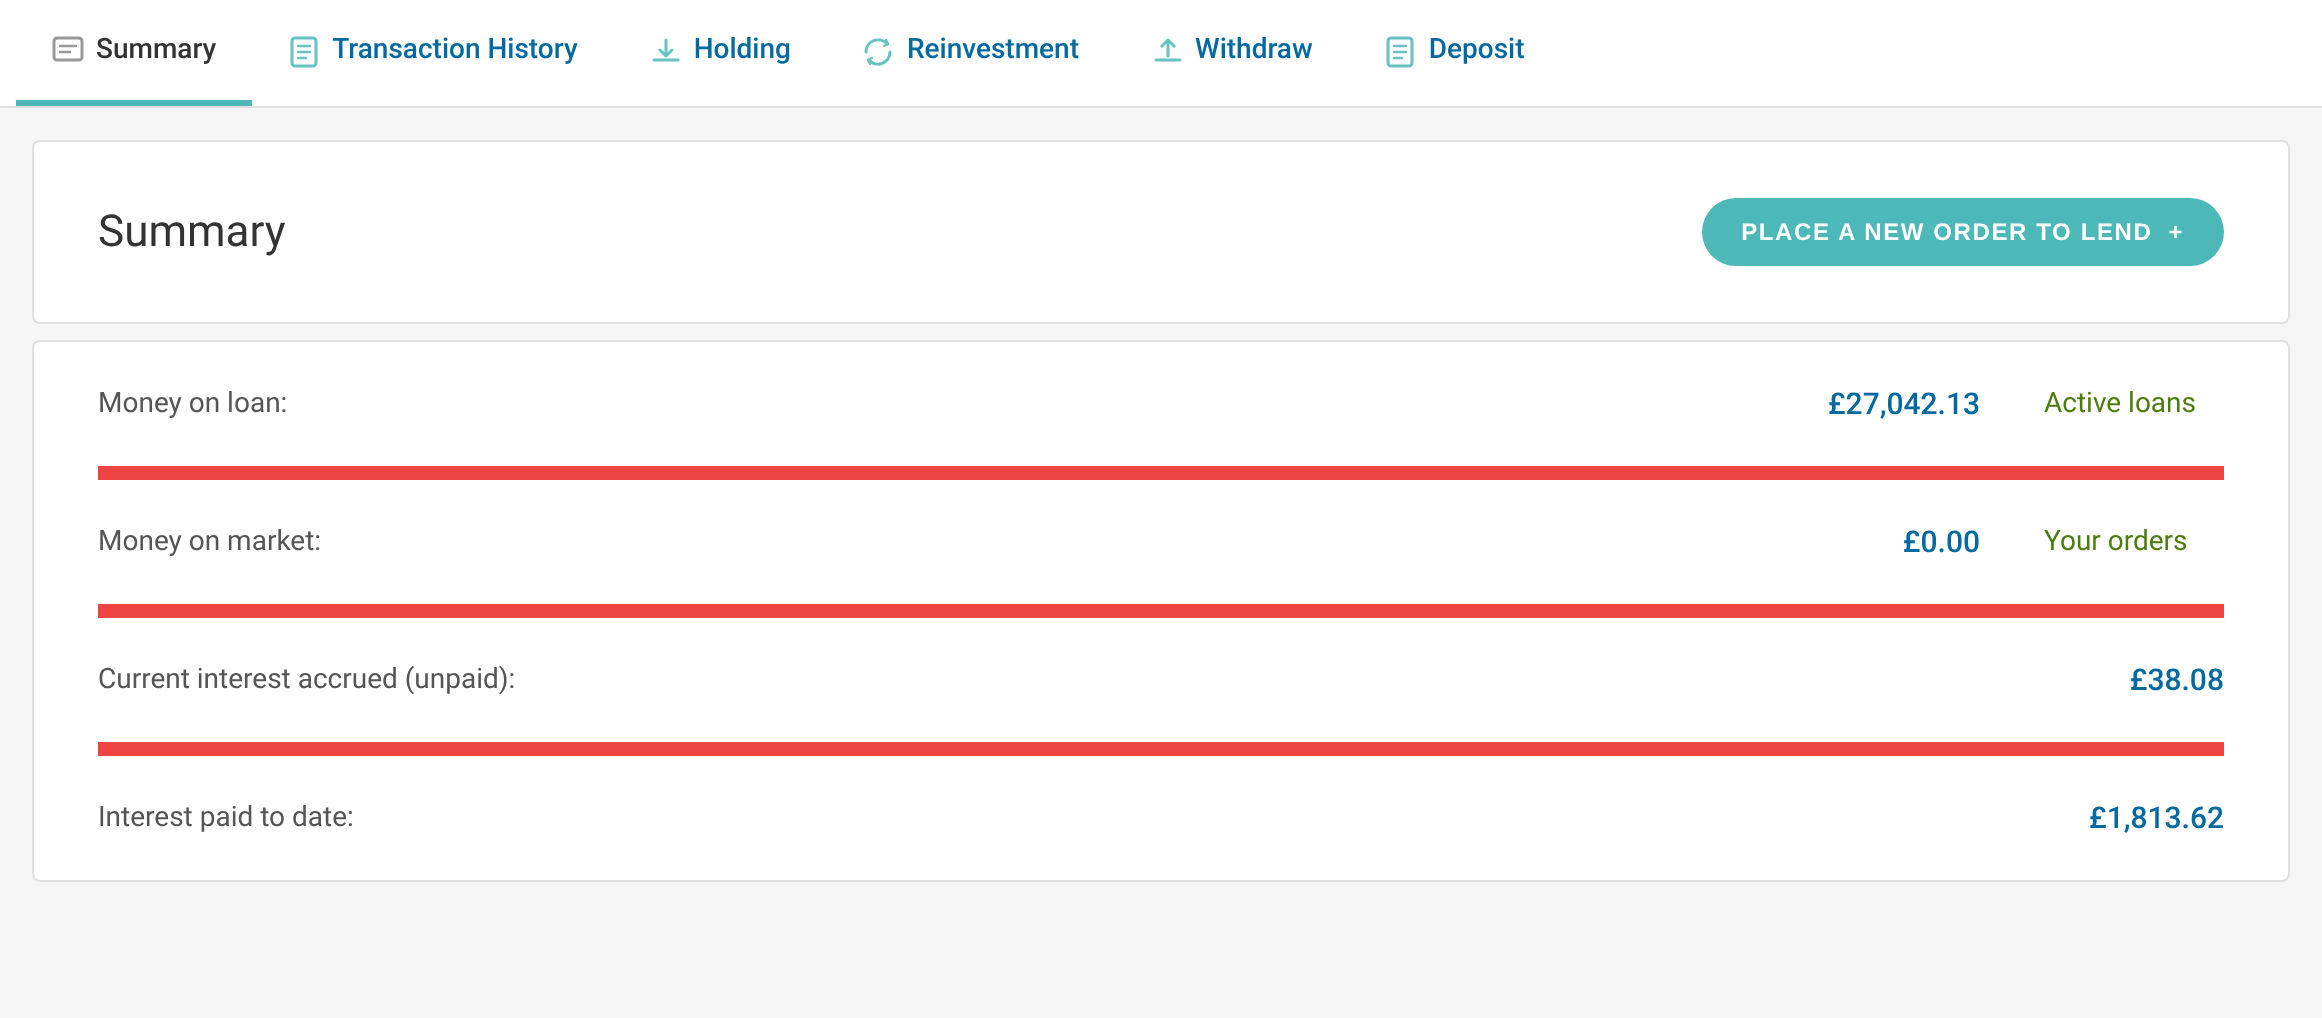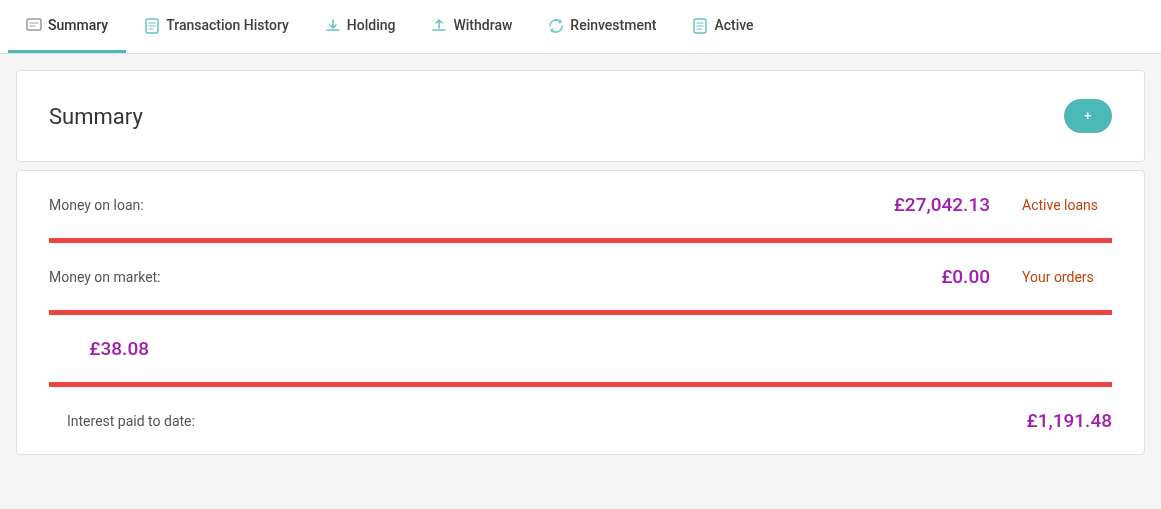--- a/index.html
+++ b/index.html
@@ -16,21 +16,21 @@
       background: #fff;
       border-bottom: 1px solid #e0e0e0;
       padding: 0 8px;
     }
     .nav-tab {
       display: flex;
       align-items: center;
       gap: 6px;
       padding: 16px 18px;
       font-size: 14px;
-      color: #404040;
+      color: #0369a1;
       cursor: pointer;
       border-bottom: 3px solid transparent;
       white-space: nowrap;
       text-decoration: none;
       font-weight: 500;
     }
     .nav-tab.active {
       color: #333;
       border-bottom: 3px solid #4db8b8;
     }
@@ -82,45 +82,44 @@
       background: #fff;
       border: 1px solid #e0e0e0;
       border-radius: 4px;
       padding: 0 32px;
     }
     .detail-row {
       display: flex;
       align-items: center;
       justify-content: space-between;
       padding: 22px 0;
-      border-bottom: 5px solid #ef4444;
+      border-bottom: 7px solid #ef4444;
     }
     .detail-row:last-child {
       border-bottom: none;
-      margin-left: 18px;
     }
     .detail-label {
       font-size: 14px;
       color: #555;
     }
     .detail-right {
       display: flex;
       align-items: center;
       gap: 32px;
     }
     .detail-value {
-      font-size: 19px;
-      color: #a21caf;
+      font-size: 15px;
+      color: #0369a1;
       font-weight: 500;
       min-width: 100px;
       text-align: right;
     }
     .detail-link {
       font-size: 14px;
-      color: #c2410c;
+      color: #4d7c0f;
       cursor: pointer;
       min-width: 90px;
       text-align: left;
     }
   </style>
 </head>
 <body>
 
 <nav class="nav-tabs">
 
@@ -137,51 +136,52 @@
           <path d="M5 5h6M5 8h6M5 11h4" stroke="#4db8b8" stroke-width="1.2" stroke-linecap="round"></path>
         </svg></span>
       <span>Transaction History</span>
     </div>
     <div class="nav-tab">
       <span class="nav-tab-icon"><svg width="16" height="16" viewBox="0 0 16 16" fill="none" style="display:inline-block;vertical-align:middle">
           <path d="M8 2v8M5 7l3 3 3-3" stroke="#4db8b8" stroke-width="1.5" stroke-linecap="round" stroke-linejoin="round"></path>
           <path d="M2 12h12" stroke="#4db8b8" stroke-width="1.5" stroke-linecap="round"></path>
         </svg></span>
       <span>Holding</span>
-    </div>
-    <div class="nav-tab">
-      <span class="nav-tab-icon"><svg width="16" height="16" viewBox="0 0 16 16" fill="none" style="display:inline-block;vertical-align:middle">
-          <path d="M8 10V2M5 5l3-3 3 3" stroke="#4db8b8" stroke-width="1.5" stroke-linecap="round" stroke-linejoin="round"></path>
-          <path d="M2 12h12" stroke="#4db8b8" stroke-width="1.5" stroke-linecap="round"></path>
-        </svg></span>
-      <span>Withdraw</span>
     </div>
     <div class="nav-tab">
       <span class="nav-tab-icon"><svg width="16" height="16" viewBox="0 0 16 16" fill="none" style="display:inline-block;vertical-align:middle">
           <path d="M2 8a6 6 0 0 1 10.5-4" stroke="#4db8b8" stroke-width="1.5" stroke-linecap="round"></path>
           <path d="M14 8a6 6 0 0 1-10.5 4" stroke="#4db8b8" stroke-width="1.5" stroke-linecap="round"></path>
           <path d="M12 2l1 2-2 1" stroke="#4db8b8" stroke-width="1.2" stroke-linecap="round" stroke-linejoin="round"></path>
           <path d="M4 14l-1-2 2-1" stroke="#4db8b8" stroke-width="1.2" stroke-linecap="round" stroke-linejoin="round"></path>
         </svg></span>
       <span>Reinvestment</span>
     </div>
     <div class="nav-tab">
       <span class="nav-tab-icon"><svg width="16" height="16" viewBox="0 0 16 16" fill="none" style="display:inline-block;vertical-align:middle">
+          <path d="M8 10V2M5 5l3-3 3 3" stroke="#4db8b8" stroke-width="1.5" stroke-linecap="round" stroke-linejoin="round"></path>
+          <path d="M2 12h12" stroke="#4db8b8" stroke-width="1.5" stroke-linecap="round"></path>
+        </svg></span>
+      <span>Withdraw</span>
+    </div>
+    <div class="nav-tab">
+      <span class="nav-tab-icon"><svg width="16" height="16" viewBox="0 0 16 16" fill="none" style="display:inline-block;vertical-align:middle">
           <rect x="2" y="1" width="12" height="14" rx="1.5" stroke="#4db8b8" stroke-width="1.5" fill="none"></rect>
           <path d="M5 5h6M5 8h6M5 11h4" stroke="#4db8b8" stroke-width="1.2" stroke-linecap="round"></path>
         </svg></span>
-      <span>Active</span>
+      <span>Deposit</span>
     </div>
   </nav>
 
 <div class="main-content">
 
   <div class="summary-header-card">
     <h2 class="summary-title">Summary</h2>
     <button class="place-order-btn">
+      <span>PLACE A NEW ORDER TO LEND</span>
       <span>+</span>
     </button>
   </div>
 
   <div class="details-card">
 
   <div class="detail-row">
         <span class="detail-label">Money on loan:</span>
         <div class="detail-right">
           <span class="detail-value">£27,042.13</span>
@@ -189,25 +189,26 @@
         </div>
       </div>
       <div class="detail-row">
         <span class="detail-label">Money on market:</span>
         <div class="detail-right">
           <span class="detail-value">£0.00</span>
           <span class="detail-link">Your orders</span>
         </div>
       </div>
       <div class="detail-row">
+        <span class="detail-label">Current interest accrued (unpaid):</span>
         <div class="detail-right">
           <span class="detail-value">£38.08</span>
         </div>
       </div>
       <div class="detail-row">
         <span class="detail-label">Interest paid to date:</span>
         <div class="detail-right">
-          <span class="detail-value">£1,191.48</span>
+          <span class="detail-value">£1,813.62</span>
         </div>
       </div>
     </div>
 
 </div>
 
 </body></html>

